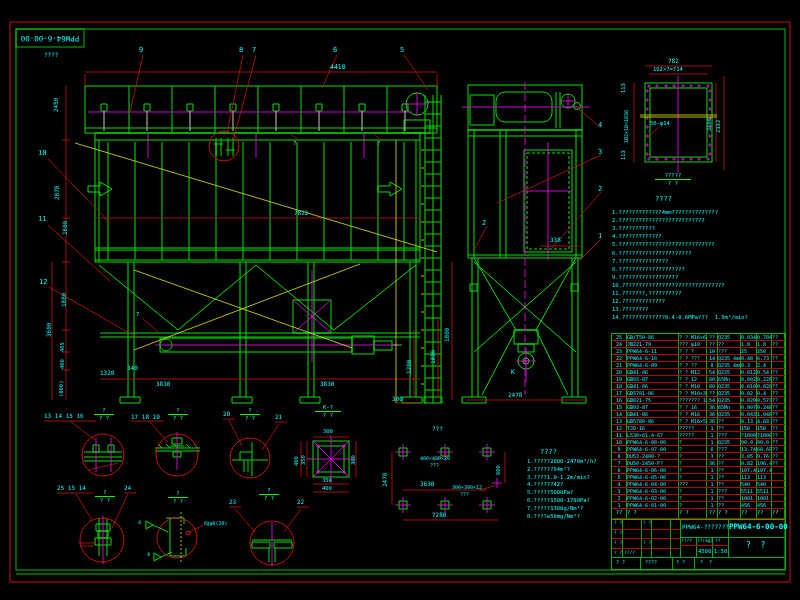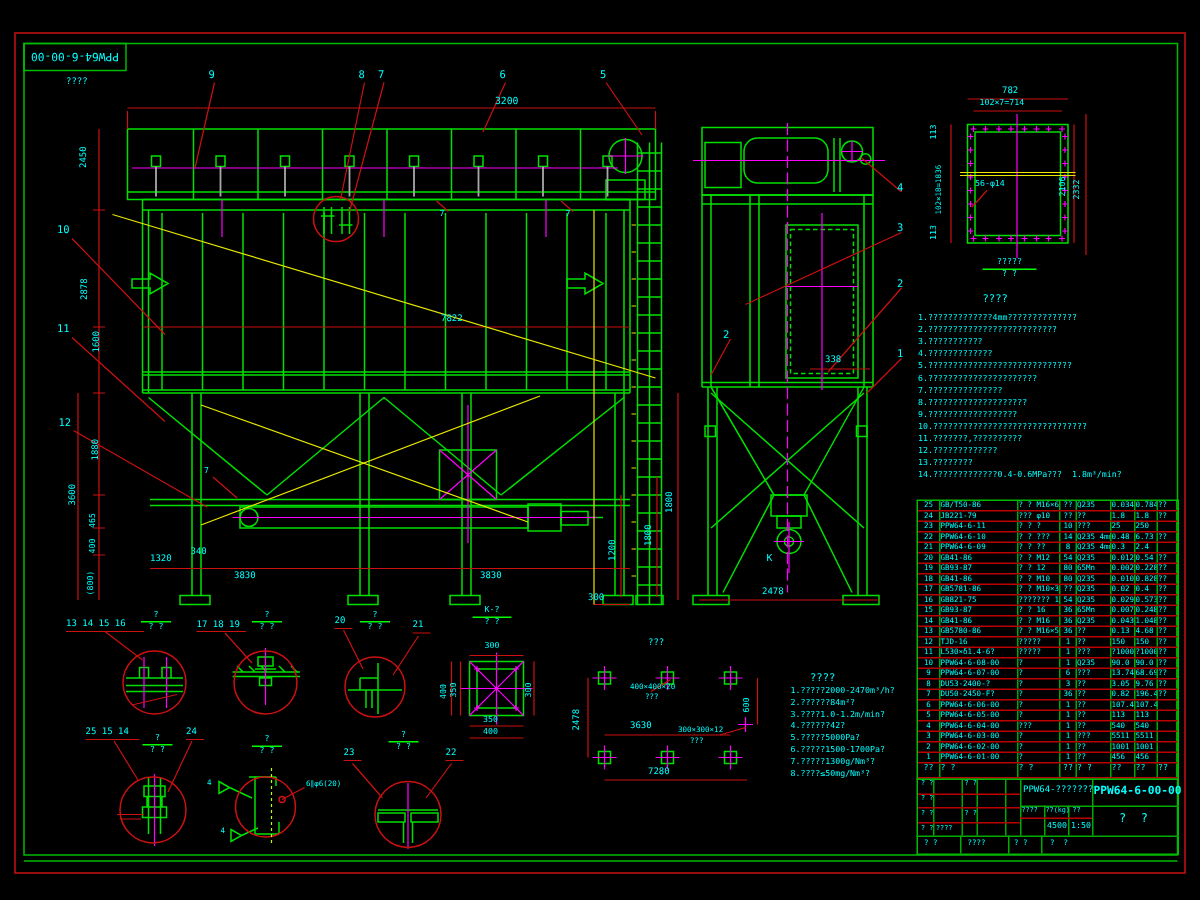--- a/index.html
+++ b/index.html
@@ -464,21 +464,21 @@
     <div class="tbtext" style="left:681px;top:539px;font-size:4.5px;">????</div>
     <div class="tbtext" style="left:697px;top:539px;font-size:4.5px;">??(kg)</div>
     <div class="tbtext" style="left:715px;top:539px;font-size:4.5px;">??</div>
     <div class="tbtext" style="left:698px;top:549px;font-size:5.5px;">4500</div>
     <div class="tbtext" style="left:714px;top:549px;font-size:5.5px;">1:50</div>
   </div>
 
   <div id="labels-layer">
       <div class="t" style="left: 44px; top: 52px; color: rgb(0, 255, 255); font-size: 6px;">????</div>
       <div class="t" style="left: 53px; top: 112px; color: rgb(0, 255, 255); font-size: 6px; transform-origin: 0px 0px; transform: rotate(-90deg);">2450</div>
-      <div class="t" style="left: 330px; top: 64px; color: rgb(0, 255, 255); font-size: 6.5px;">3200</div>
+      <div class="t" style="left: 330px; top: 64px; color: rgb(0, 255, 255); font-size: 6.5px;">4410</div>
       <div class="t" style="left: 54px; top: 200px; color: rgb(0, 255, 255); font-size: 6px; transform-origin: 0px 0px; transform: rotate(-90deg);">2878</div>
       <div class="t" style="left: 62px; top: 235px; color: rgb(0, 255, 255); font-size: 6px; transform-origin: 0px 0px; transform: rotate(-90deg);">1600</div>
       <div class="t" style="left: 61px; top: 307px; color: rgb(0, 255, 255); font-size: 6px; transform-origin: 0px 0px; transform: rotate(-90deg);">1880</div>
       <div class="t" style="left: 46px; top: 337px; color: rgb(0, 255, 255); font-size: 6px; transform-origin: 0px 0px; transform: rotate(-90deg);">3600</div>
       <div class="t" style="left: 60px; top: 352px; color: rgb(0, 255, 255); font-size: 5.5px; transform-origin: 0px 0px; transform: rotate(-90deg);">465</div>
       <div class="t" style="left: 60px; top: 369px; color: rgb(0, 255, 255); font-size: 5.5px; transform-origin: 0px 0px; transform: rotate(-90deg);">400</div>
       <div class="t" style="left: 59px; top: 397px; color: rgb(0, 255, 255); font-size: 5.5px; transform-origin: 0px 0px; transform: rotate(-90deg);">(800)</div>
       <div class="t" style="left: 294px; top: 210px; color: rgb(0, 255, 255); font-size: 6px;">7822</div>
       <div class="t" style="left: 100px; top: 370px; color: rgb(0, 255, 255); font-size: 6px;">1320</div>
       <div class="t" style="left: 127px; top: 365px; color: rgb(0, 255, 255); font-size: 6px;">340</div>

